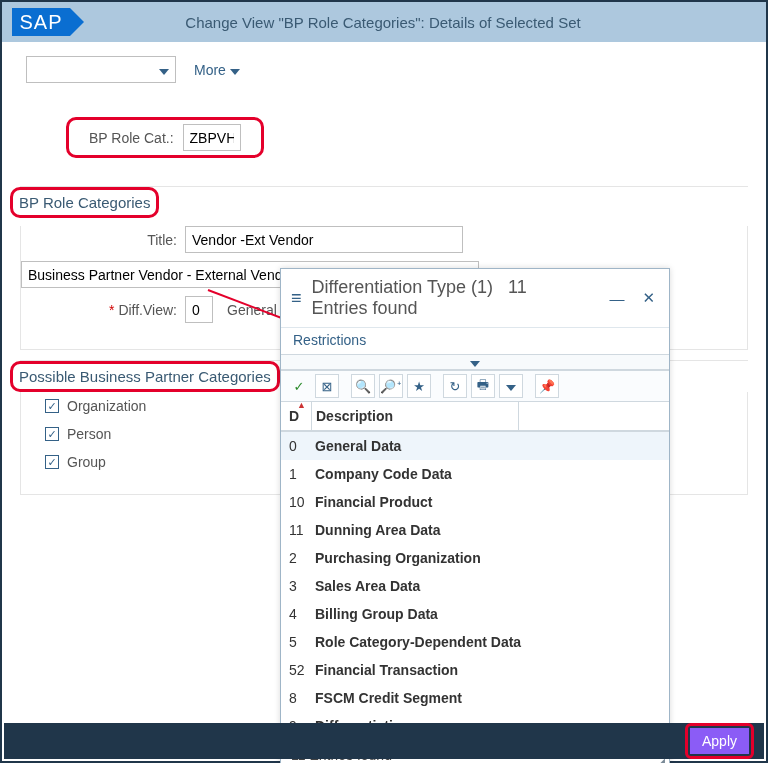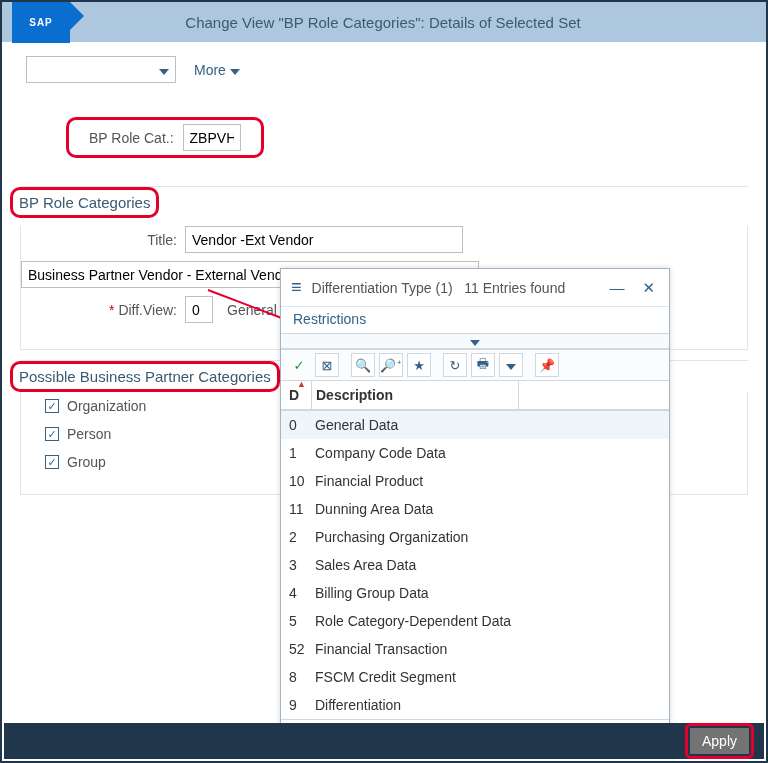--- a/index.html
+++ b/index.html
@@ -1,21 +1,21 @@
 <!DOCTYPE html>
 <html><head>
 <meta charset="utf-8">
 <style>
   * { box-sizing: border-box; margin: 0; padding: 0; }
   html, body { width: 768px; height: 763px; font-family: Arial, Helvetica, sans-serif; font-size: 14px; color: #333; background: #fff; overflow: hidden; }
   .canvas { position: relative; width: 768px; height: 763px; border: 2px solid #20364a; }
 
   
   .header-bar { background: #adc8de; height: 40px; display: flex; align-items: center; padding: 0 10px; }
-  .sap-logo { width: 58px; height: 41px; background: linear-gradient(to right,#0a6ed1 0%,#0a6ed1 60%,#0a6ed1 60%,#0a6ed1 100%); position: relative; display:flex; align-items:center; justify-content:center; color:#fff; font-weight:bold; font-size:10px; letter-spacing:1px; }
+  .sap-logo { width: 58px; height: 28px; background: linear-gradient(to right,#0a6ed1 0%,#0a6ed1 60%,#0a6ed1 60%,#0a6ed1 100%); position: relative; display:flex; align-items:center; justify-content:center; color:#fff; font-weight:normal; font-size:20px; letter-spacing:1px; }
   .sap-logo::after { content:""; position:absolute; right:-14px; top:0; border-top:14px solid transparent; border-bottom:14px solid transparent; border-left:14px solid #0a6ed1;}
   .header-title { flex:1; text-align:center; color:#3a5a73; font-size:15px; padding-right:60px; }
 
   
   .action-row { display:flex; align-items:center; gap:18px; padding:14px 24px 8px 24px; }
   .combo { width:150px; height:27px; border:1px solid #bfbfbf; background:#fff; position:relative; }
   .combo .chev { position:absolute; right:6px; top:5px; color:#346187; }
   .more-link { color:#346187; cursor:pointer; display:flex; align-items:center; gap:4px; }
 
   
@@ -37,45 +37,45 @@
   .diff-input { width:28px; }
   .diff-text { color:#555; padding-left:6px; }
 
   .check-row { display:flex; align-items:center; gap:8px; padding:6px 0 6px 24px; color:#555; }
   .checkbox { width:14px; height:14px; border:1px solid #346187; display:inline-flex; align-items:center; justify-content:center; color:#346187; font-size:11px; line-height:1; }
 
   
   .popup { position:absolute; left:278px; top:266px; width:390px; background:#fff; border:1px solid #9fb5c7; box-shadow:0 0 6px rgba(0,0,0,.15); }
   .popup-head { display:flex; align-items:center; gap:10px; padding:8px 10px; border-bottom:1px solid #dfe7ed; }
   .popup-head .burger { color:#346187; font-size:18px; cursor:pointer; }
-  .popup-head .ptitle { color:#555; font-size:14px; }
+  .popup-head .ptitle { color:#555; font-size:18px; }
   .popup-head .spacer { flex:1; }
   .popup-head .min, .popup-head .close { color:#346187; cursor:pointer; font-size:15px; padding:0 4px; }
   .restrictions { color:#346187; padding:4px 12px 6px 12px; }
   .expander { height:16px; border:1px solid #cfd8df; border-left:none; border-right:none; display:flex; align-items:center; justify-content:center; color:#346187; background:#f7fafc; cursor:pointer; }
   .toolbar { display:flex; align-items:center; gap:4px; padding:3px 6px; border-bottom:1px solid #cfd8df; border-top:1px solid #cfd8df; background:#fafcfe; }
   .tbtn { width:24px; height:24px; border:1px solid #cfd8df; display:flex; align-items:center; justify-content:center; color:#346187; font-size:13px; background:#fff; cursor:pointer; }
   .tbtn.ok { color:#2a8a2a; border:none; background:transparent; }
   .tbtn.sep { border:none; background:transparent; width:4px; }
   .grid-head { display:flex; border-bottom:2px solid #cfd8df; font-weight:bold; color:#333; }
   .col-d { width:30px; padding:6px 4px 6px 8px; position:relative; }
   .col-d .sort { position:absolute; top:-2px; left:16px; color:#c33; font-size:9px;}
   .col-desc { flex:1; padding:6px 4px; }
   .col-sep { width:1px; background:#cfd8df; }
   .grid-body { max-height:312px; overflow:hidden; }
   .grow { display:flex; color:#333; }
   .grow:hover, .grow.sel { background:#eef5fb; }
   .grow .col-d { font-weight:normal; }
-  .grow .col-desc { font-weight:normal; }
+  .grow .col-desc { font-weight:bold; }
   .popup-foot { border-top:1px solid #cfd8df; padding:6px 10px; color:#444; display:flex; align-items:center; }
   .popup-foot .resize { color:#7a8a97; font-size:10px; position:absolute; right:4px; bottom:2px; }
 
   
   .bottom-bar { position:absolute; left:2px; right:2px; bottom:2px; height:36px; background:#20364a; display:flex; align-items:center; justify-content:flex-end; padding-right:10px; }
-  .apply-btn { background:#737373; color:#fff; border:none; padding:5px 12px; font-size:14px; cursor:pointer; }
+  .apply-btn { background:#8b5cf6; color:#fff; border:none; padding:5px 12px; font-size:14px; cursor:pointer; }
   .apply-wrap { border:3px solid #e4002b; border-radius:6px; padding:2px; }
 
   
   .arrow-svg { position:absolute; left:0; top:0; pointer-events:none; }
 
   .chev-down::before { content:""; display:inline-block; width:0; height:0; border-left:5px solid transparent; border-right:5px solid transparent; border-top:6px solid currentColor; }
 
   .section-container { border:1px solid #e5e5e5; border-top:none; margin:0 6px; padding-bottom:18px; }
   .rule { height:1px; background:#e5e5e5; margin:0 6px; }
 </style>

